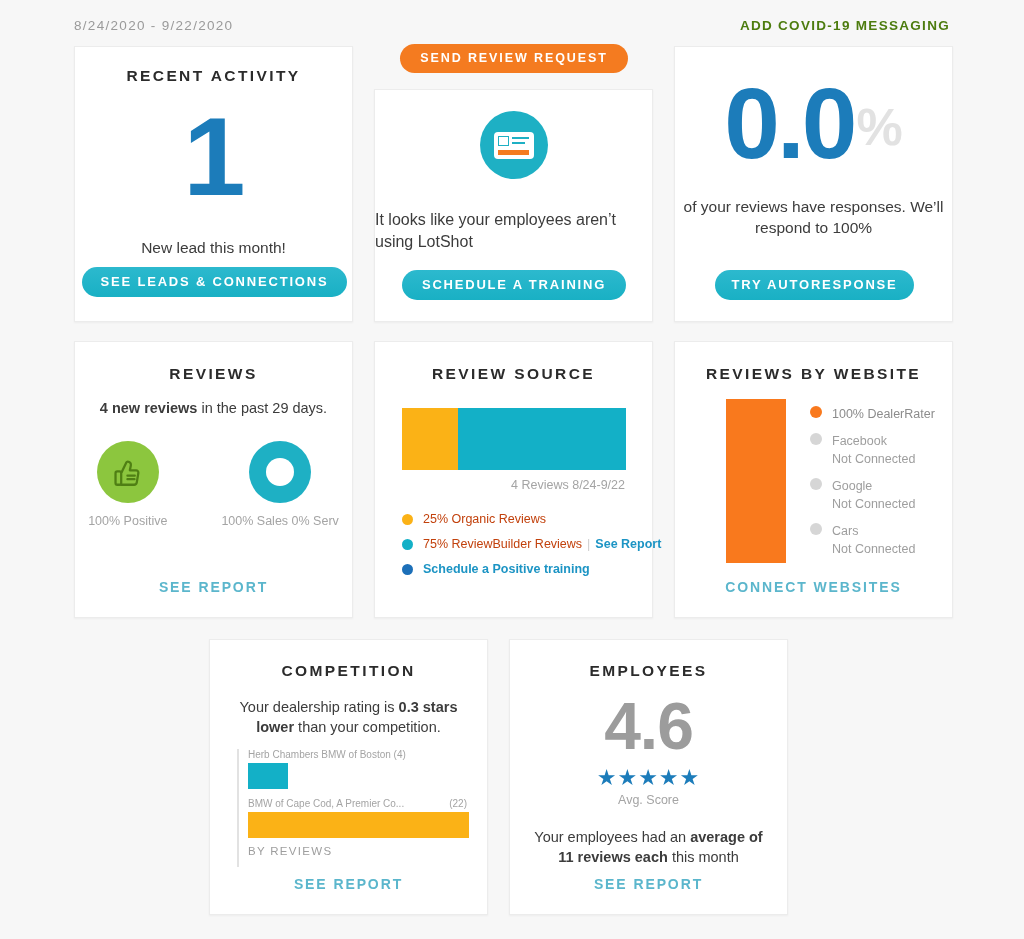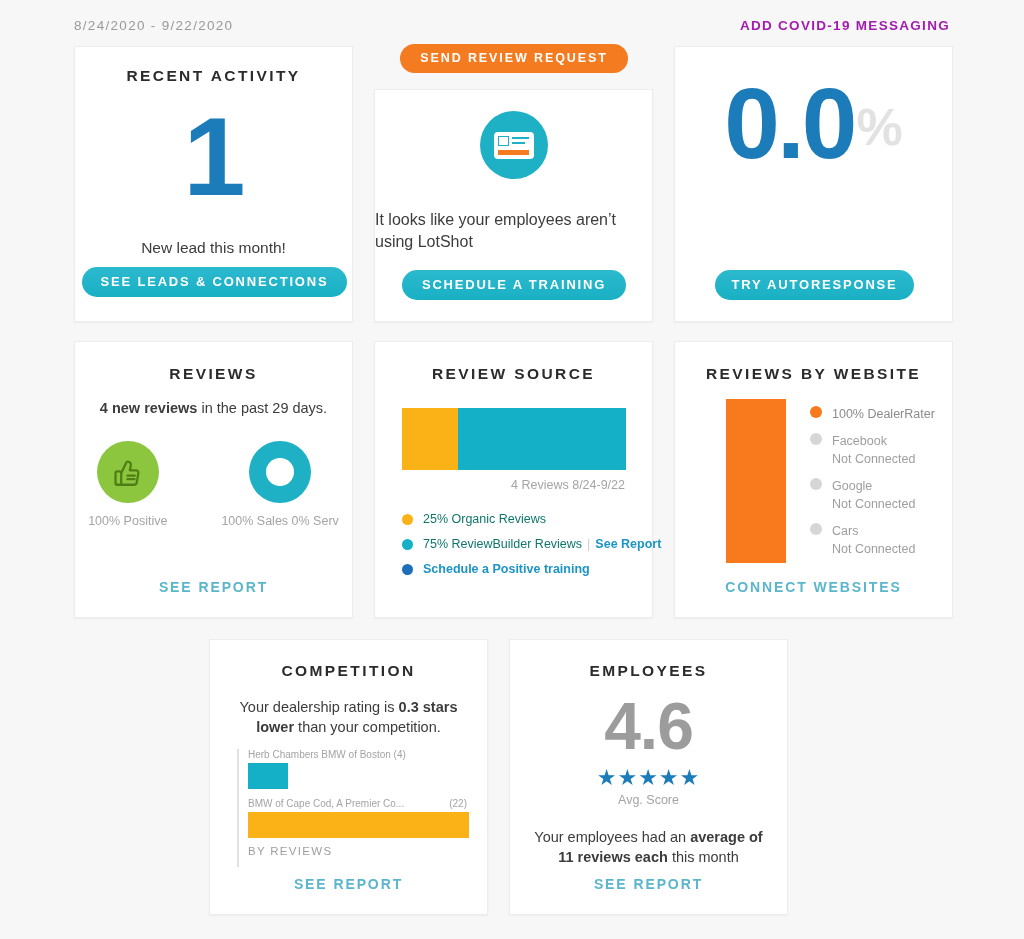--- a/index.html
+++ b/index.html
@@ -16,21 +16,21 @@
   .topbar {
     position: absolute; left: 0; top: 0; width: 1024px; height: 42px;
   }
   .date-range {
     position: absolute; left: 74px; top: 18px;
     font-size: 13.5px; letter-spacing: 1.3px; color: #9a9a9a;
     white-space: nowrap;
   }
   .covid-link {
     position: absolute; right: 74px; top: 18px;
-    font-size: 13.5px; letter-spacing: 1.3px; color: #a21caf;
+    font-size: 13.5px; letter-spacing: 1.3px; color: #4d7c0f;
     font-weight: 700; white-space: nowrap; cursor: pointer;
   }
 
   
   .card {
     position: absolute; background: #ffffff;
     border: 1px solid #ececec;
     box-shadow: 0 1px 2px rgba(0,0,0,0.045);
   }
   .card-title {
@@ -183,21 +183,21 @@
   }
   .legend { position: absolute; left: 27px; top: 170px; width: 230px; }
   .legend-row {
     display: flex; align-items: center; margin-bottom: 11px;
     font-size: 12.5px; white-space: nowrap;
   }
   .legend-dot {
     width: 11px; height: 11px; border-radius: 50%; margin-right: 10px;
     flex: 0 0 auto;
   }
-  .legend-label { color: #0f766e; }
+  .legend-label { color: #c2410c; }
   .legend-sep { color: #cfcfcf; margin: 0 5px; }
   .legend-link { color: #1c94c4; font-weight: 700; cursor: pointer; }
   .legend-label.linky { color: #1c94c4; font-weight: 700; cursor: pointer; }
 
   
   #card-reviews-website { left: 674px; top: 341px; width: 279px; height: 277px; }
   #card-reviews-website .card-title { margin-top: 23px; }
   #rbw-bar {
     position: absolute; left: 51px; top: 57px; width: 60px; height: 164px;
     background: #f9791d;
@@ -289,20 +289,21 @@
     </div>
     <div id="lotshot-text">It looks like your employees aren’t using LotShot</div>
     <button class="pill pill-teal" id="schedule-training-button">SCHEDULE A TRAINING</button>
   </div>
 
   <div class="card" id="card-autoresponse">
     <div id="autoresponse-value-row">
       <span id="autoresponse-number">0.0</span>
       <span id="autoresponse-pct">%</span>
     </div>
+    <div id="autoresponse-text">of your reviews have responses. We’ll respond to 100%</div>
     <button class="pill pill-teal" id="try-autoresponse-button">TRY AUTORESPONSE</button>
   </div>
 
   <div class="card" id="card-reviews">
     <div class="card-title">REVIEWS</div>
     <div id="reviews-subtitle">
       <b>4 new reviews</b><span> in the past 29 days.</span>
     </div>
     <div class="reviews-icons">
       <div class="reviews-icon-col">

